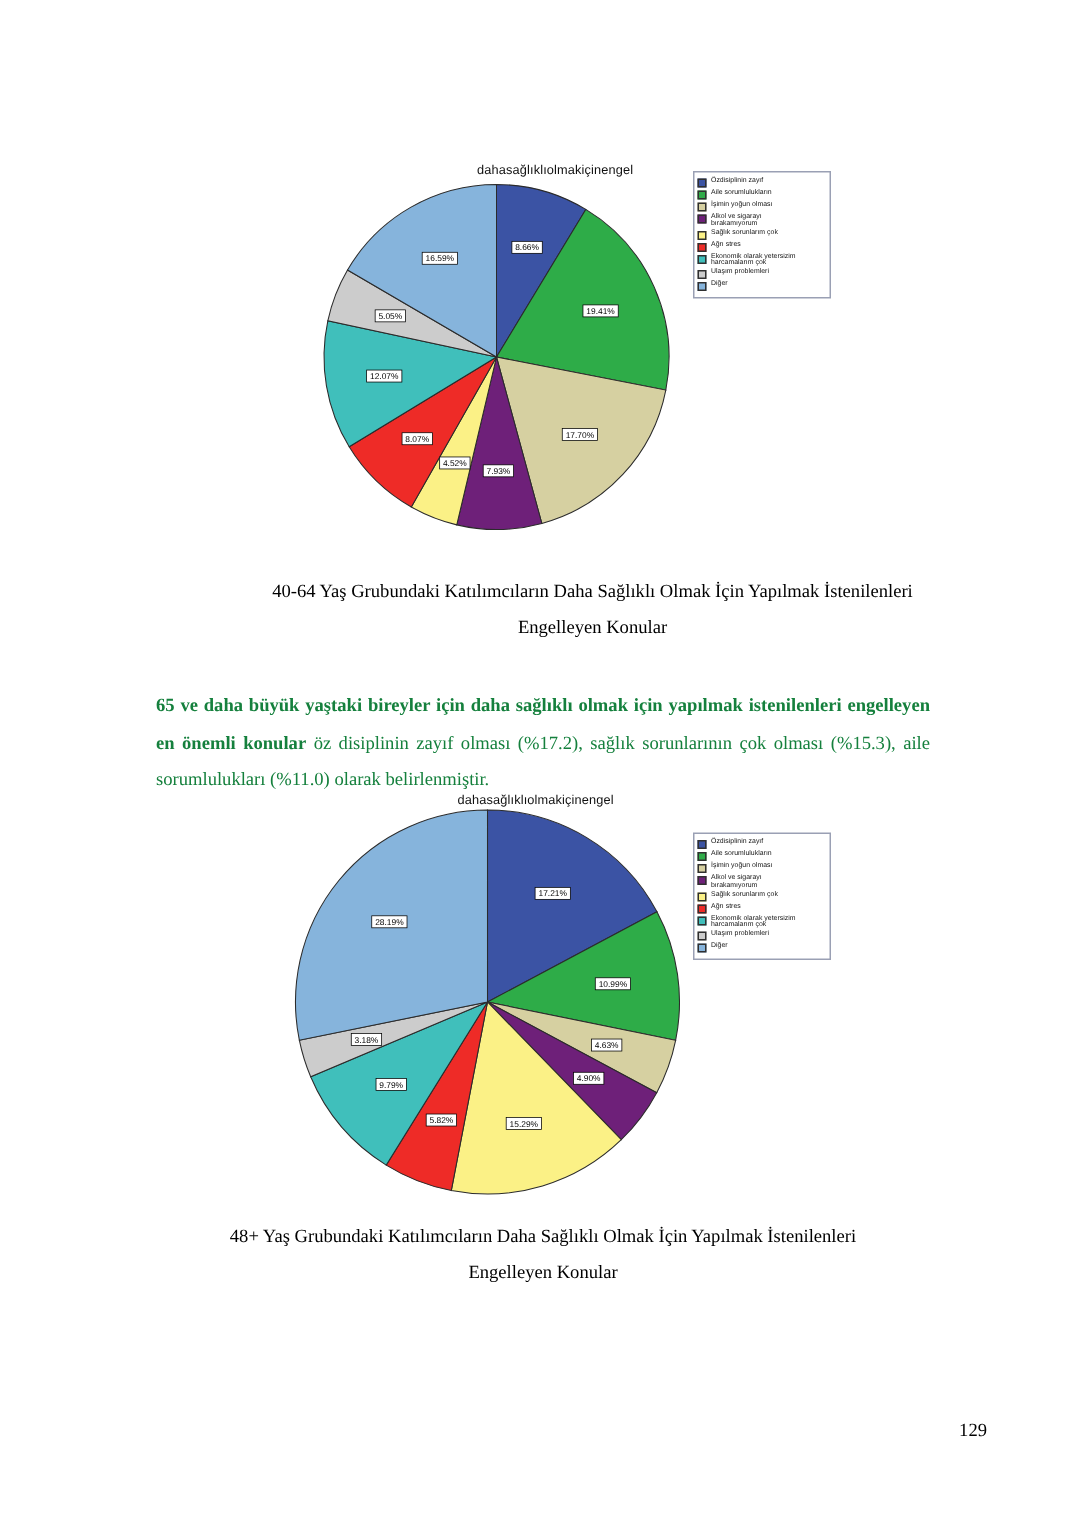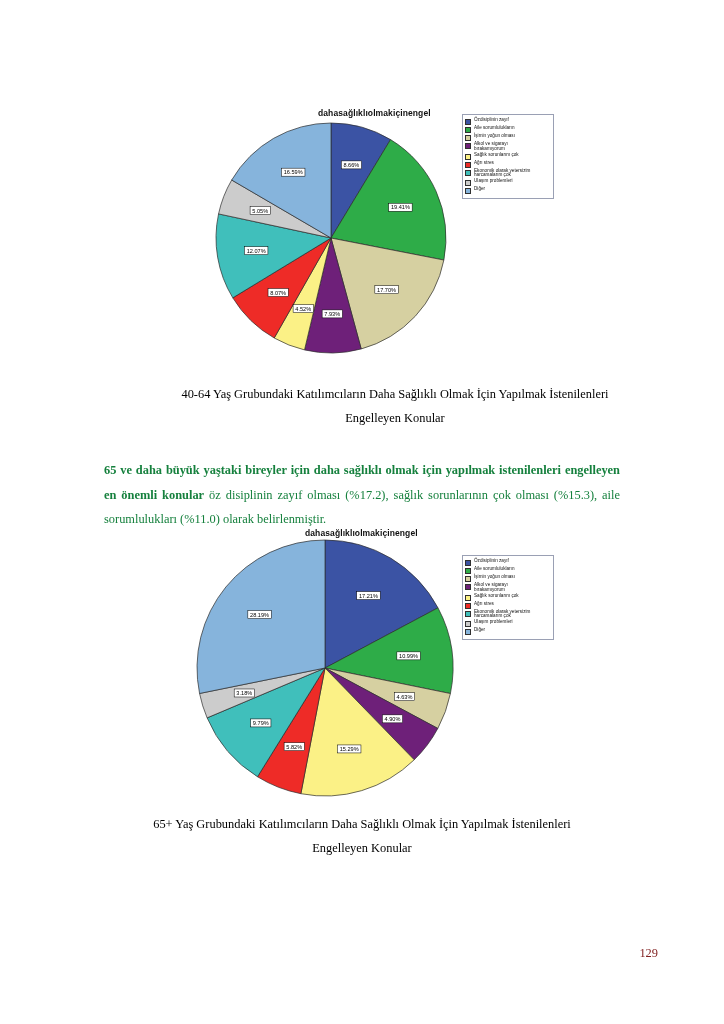--- a/index.html
+++ b/index.html
@@ -27,21 +27,21 @@
     position: absolute;
     width: 724px;
   }
   #chart-block-1 { top: 100px; left: 0; height: 270px; }
   #chart-block-2 { top: 520px; left: 0; height: 290px; }
 
   .chart-title {
     position: absolute;
     font-family: "Liberation Sans", sans-serif;
     font-size: 8.5px;
-    font-weight: bold;
+    font-weight: normal;
     color: #101010;
     white-space: nowrap;
     letter-spacing: 0.1px;
   }
   #chart-title-1 { left: 318px; top: 8px; }
   #chart-title-2 { left: 305px; top: 8px; }
 
   .pie-wrap { position: absolute; }
   #pie-wrap-1 { left: 205px; top: 20px; }
   #pie-wrap-2 { left: 180px; top: 18px; }
@@ -120,21 +120,21 @@
     color: #15803d;
   }
   #paragraph b { font-weight: bold; }
 
   #page-number {
     position: absolute;
     right: 66px;
     top: 946px;
     font-family: "Liberation Serif", serif;
     font-size: 12.4px;
-    color: #7f1d1d;
+    color: #000000;
   }
 </style>
 </head>
 <body>
 
 <div class="page">
 
   <div class="chart-block" id="chart-block-1">
     <div class="chart-title" id="chart-title-1">dahasağlıklıolmakiçinengel</div>
 
@@ -290,19 +290,19 @@
           <span class="legend-text">Ulaşım problemleri</span>
         </div>
         <div class="legend-item">
           <span class="legend-swatch" style="background: rgb(134, 180, 220);"></span>
           <span class="legend-text">Diğer</span>
         </div>
       </div>
   </div>
 
   <div class="caption" id="caption-2">
-    <span class="caption-line">65+ Yaş Grubundaki Katılımcıların Daha Sağlıklı Olmak İçin Yapılmak İstenilenleri</span>
+    <span class="caption-line">48+ Yaş Grubundaki Katılımcıların Daha Sağlıklı Olmak İçin Yapılmak İstenilenleri</span>
     <span class="caption-line">Engelleyen Konular</span>
   </div>
 
   <div id="page-number">129</div>
 
 </div>
 
 </body></html>

